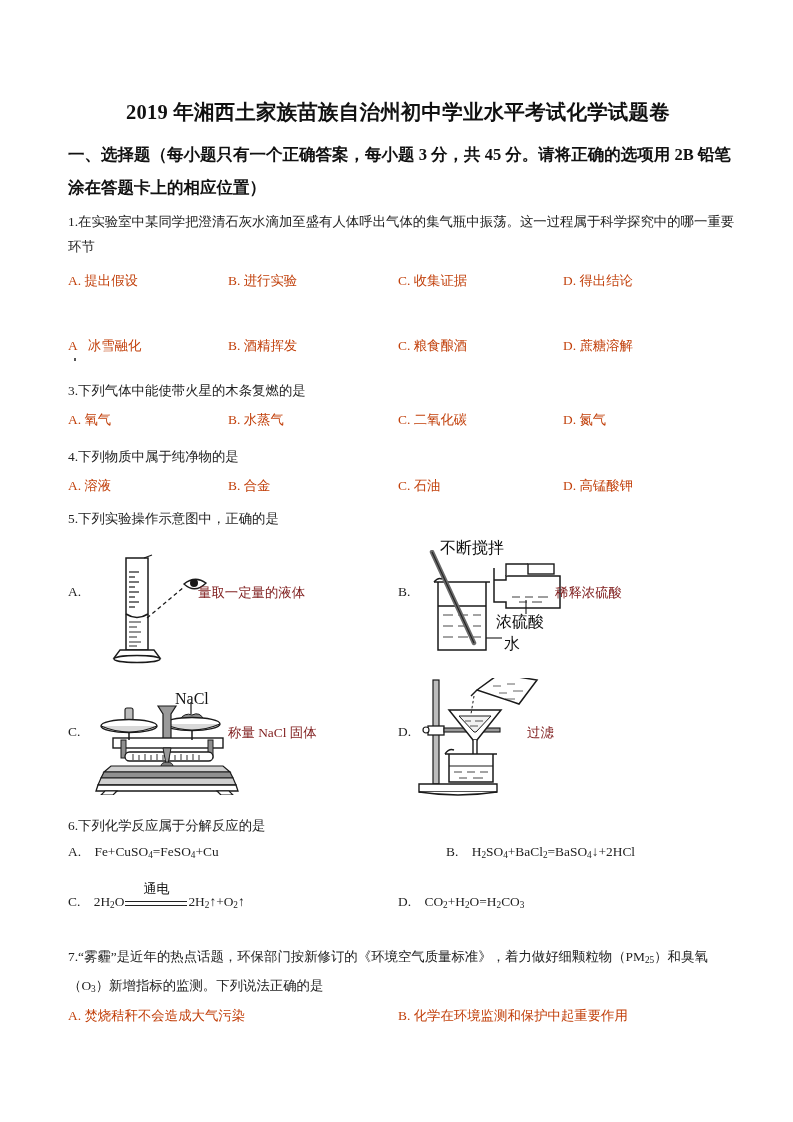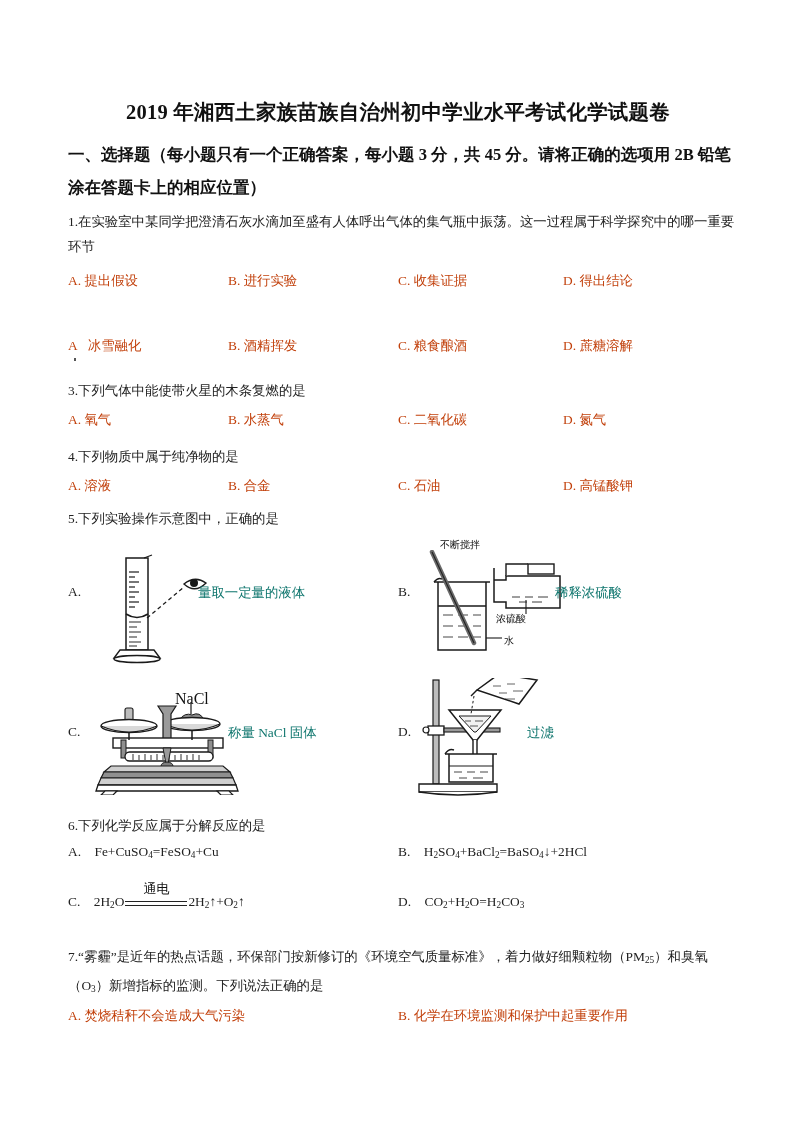--- a/index.html
+++ b/index.html
@@ -67,26 +67,26 @@
   .optlabel { display: inline-block; }
   sub { font-size: 9.3px; vertical-align: -2px; }
   .fig-label {
     position: absolute;
     font-size: 13.4px;
     color: #222;
   }
   .fig-caption {
     position: absolute;
     font-size: 13.4px;
-    color: #0f766e;
+    color: #7f1d1d;
     white-space: nowrap;
   }
   .small-cn {
     position: absolute;
-    font-size: 10px;
+    font-size: 16px;
     color: #111;
     font-family: Liberation Sans, sans-serif;
     white-space: nowrap;
   }
   .eqn {
     position: absolute;
     font-size: 13.4px;
     color: #222;
     white-space: nowrap;
   }
@@ -413,21 +413,21 @@
   </div>
   <div class="fig-caption" style="left:527px; top:724px;">过滤</div>
 
   <div class="qtext" style="top:813px;">6.下列化学反应属于分解反应的是</div>
 
   <div class="eqn opt-half-A" style="top:844px;">
     <span class="optlabel">A.</span>
     <span>&nbsp;&nbsp;</span>
     <span>Fe+CuSO<sub>4</sub>=FeSO<sub>4</sub>+Cu</span>
   </div>
-  <div class="eqn opt-half-B" style="top:844px;">
+  <div class="eqn opt-half-B" style="top:844px;margin-left:48px;">
     <span class="optlabel">B.</span>
     <span>&nbsp;&nbsp;</span>
     <span>H<sub>2</sub>SO<sub>4</sub>+BaCl<sub>2</sub>=BaSO<sub>4</sub>↓+2HCl</span>
   </div>
 
   <div class="eqn opt-half-A" style="top:894px;">
     <span class="optlabel">C.</span>
     <span>&nbsp;&nbsp;</span>
     <span>2H<sub>2</sub>O</span><span class="eq-arrow"><span class="eq-over">通电</span><span class="line1"></span><span class="line2"></span></span><span>2H<sub>2</sub>↑+O<sub>2</sub>↑</span>
   </div>

